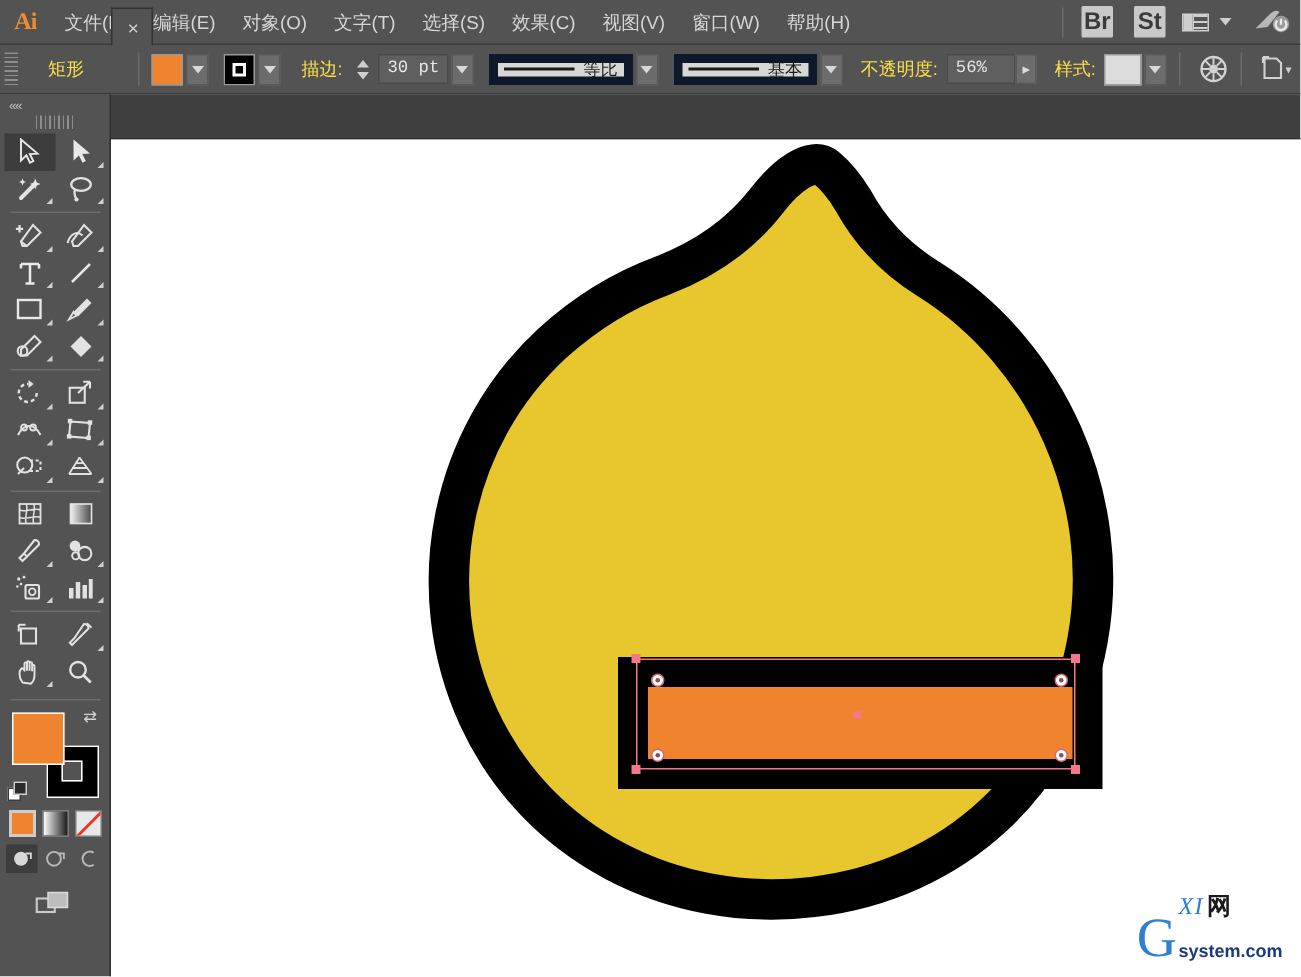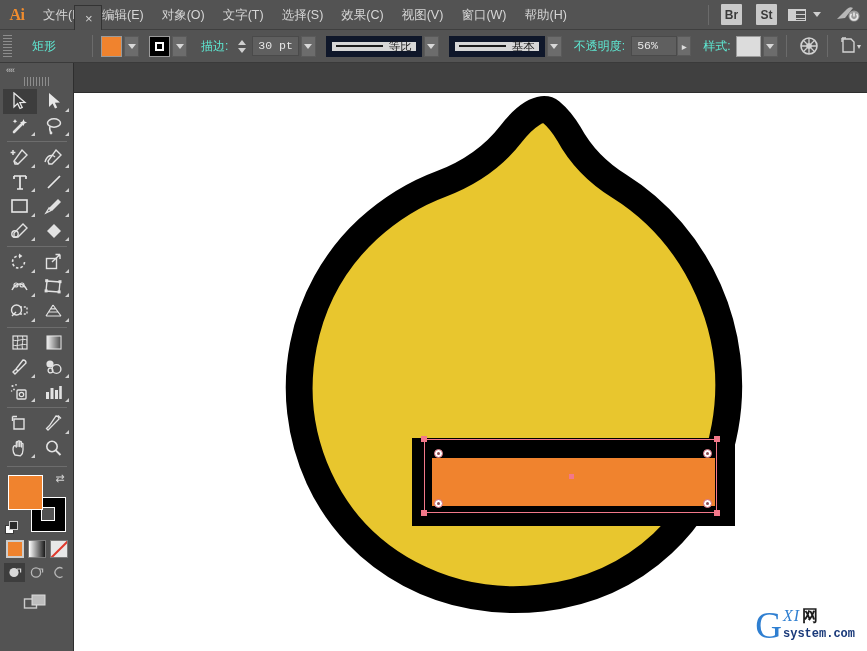--- a/index.html
+++ b/index.html
@@ -33,21 +33,21 @@
   }
   .menubar-right {
     margin-left: auto; display: flex; align-items: center;
     height: 30px; padding-right: 6px;
   }
   .mb-sep {
     width: 1px; height: 20px; background: #6b6b6b; margin: 0 5px;
   }
   .app-chip {
     width: 21px; height: 21px; background: #c9c9c9; color: #3a3a3a;
-    font-size: 12px; font-weight: bold;
+    font-size: 16px; font-weight: bold;
     display: flex; align-items: center; justify-content: center;
     margin: 0 7px; border-radius: 1px;
   }
   .ws-icon { display: flex; align-items: center; margin-left: 4px; }
   .ws-box {
     width: 18px; height: 12px; border: 1.5px solid #cfcfcf;
     display: flex;
   }
   .ws-box .l { width: 6px; background: #cfcfcf; }
   .ws-box .r { flex: 1; border-left: 1.5px solid #cfcfcf;
@@ -64,21 +64,21 @@
     position: absolute; left: 0; top: 30px; width: 867px; height: 33px;
     background: #535353;
     display: flex; align-items: center;
     border-bottom: 1px solid #3a3a3a;
   }
   .grip {
     width: 9px; height: 22px; margin-left: 3px; margin-right: 6px;
     background: repeating-linear-gradient(to bottom,#8d8d8d 0 1px,transparent 1px 3px);
   }
   .cb-label {
-    color: #5eead4; font-size: 12px; white-space: nowrap;
+    color: #fde047; font-size: 12px; white-space: nowrap;
   }
   .cb-sep { width: 1px; height: 22px; background: #6b6b6b; margin: 0 8px; }
   .swatch-btn {
     display: flex; align-items: center;
   }
   .swatch {
     width: 21px; height: 21px; border: 1px solid #9a9a9a;
   }
   .swatch.fill { background: #f0832e; }
   .swatch.stroke {
@@ -274,22 +274,22 @@
   .wm-right { display: flex; flex-direction: column; margin-left: 1px; }
   .wm-top { display: flex; align-items: center; gap: 2px; }
   .wm-xi {
     font-family: "Liberation Serif", serif; font-size: 16px;
     color: #2f7fd1; font-style: italic; letter-spacing: 1px;
   }
   .wm-cn {
     font-size: 16px; color: #1a1a1a; font-weight: bold; line-height: 1;
   }
   .wm-bottom {
-    font-family: Liberation Mono, monospace; font-size: 12px;
-    color: #1a3a7a; font-weight: bold; letter-spacing: 0px; margin-top: 2px;
+    font-family: Liberation Sans, sans-serif; font-size: 12px;
+    color: #1a3a7a; font-weight: bold; letter-spacing: 0px; margin-top: 13px;
   }
 </style>
 </head>
 <body>
 
 <div id="app">
 
   <div class="menubar">
     <div class="ai-logo">Ai</div>
 

